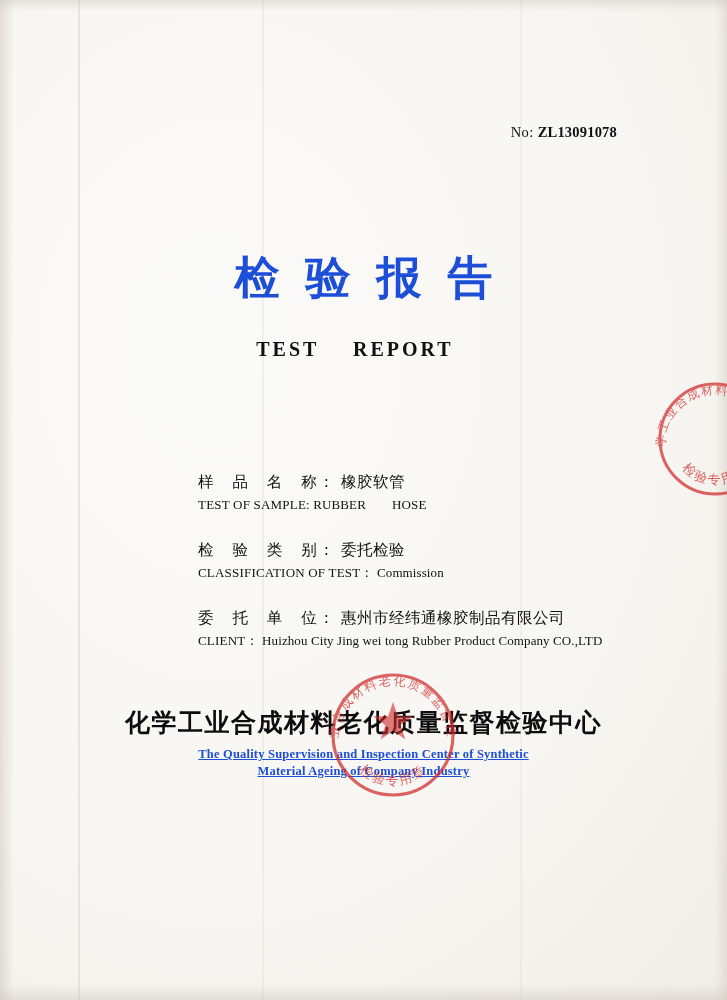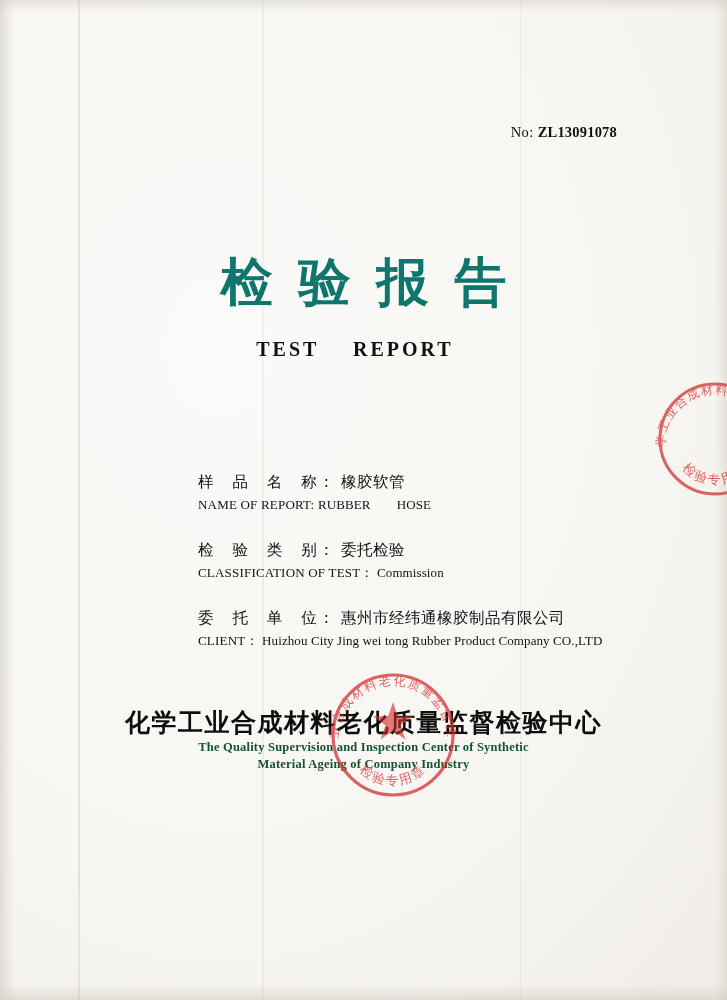--- a/index.html
+++ b/index.html
@@ -54,24 +54,24 @@
   }
 
   .title-cn {
     position: absolute;
     top: 248px;
     left: 0;
     right: 0;
     text-align: center;
     font-family: "DejaVu Sans", sans-serif;
     font-weight: bold;
-    font-size: 52px;
+    font-size: 45px;
     letter-spacing: 26px;
     text-indent: 26px;
-    color: #0f766e;
+    color: #1d4ed8;
   }
   .title-en {
     position: absolute;
     top: 338px;
     left: 0;
     right: 17px;
     text-align: center;
     font-family: "Liberation Serif", serif;
     font-weight: bold;
     font-size: 20px;
@@ -126,26 +126,28 @@
     text-align: center;
   }
   .issuer-cn {
     font-family: "DejaVu Sans", sans-serif;
     font-weight: bold;
     font-size: 25px;
     letter-spacing: 1.5px;
     color: #0d0d0d;
   }
   .issuer-en {
+    margin-top: 7px;
     font-family: "Liberation Serif", serif;
     font-weight: bold;
     font-size: 12.5px;
     line-height: 17px;
-    color: #14532d;
+    color: #1d4ed8;
     letter-spacing: 0.2px;
+    text-decoration: underline;
   }
 
   
   .stamp {
     position: absolute;
     pointer-events: none;
     opacity: 0.72;
   }
   .stamp-center {
     top: 660px;
@@ -187,21 +189,21 @@
   </div>
 
   <div class="fields">
 
     <div class="field-row">
       <div class="field-cn">
         <span class="label-cn">样 品 名 称:</span>
         <span class="value-cn">橡胶软管</span>
       </div>
       <div class="field-en">
-        <span>NAME OF REPORT:</span>
+        <span>TEST OF SAMPLE:</span>
         <span class="value-en">RUBBER　　HOSE</span>
       </div>
     </div>
 
     <div class="field-row">
       <div class="field-cn">
         <span class="label-cn">检 验 类 别:</span>
         <span class="value-cn">委托检验</span>
       </div>
       <div class="field-en">

